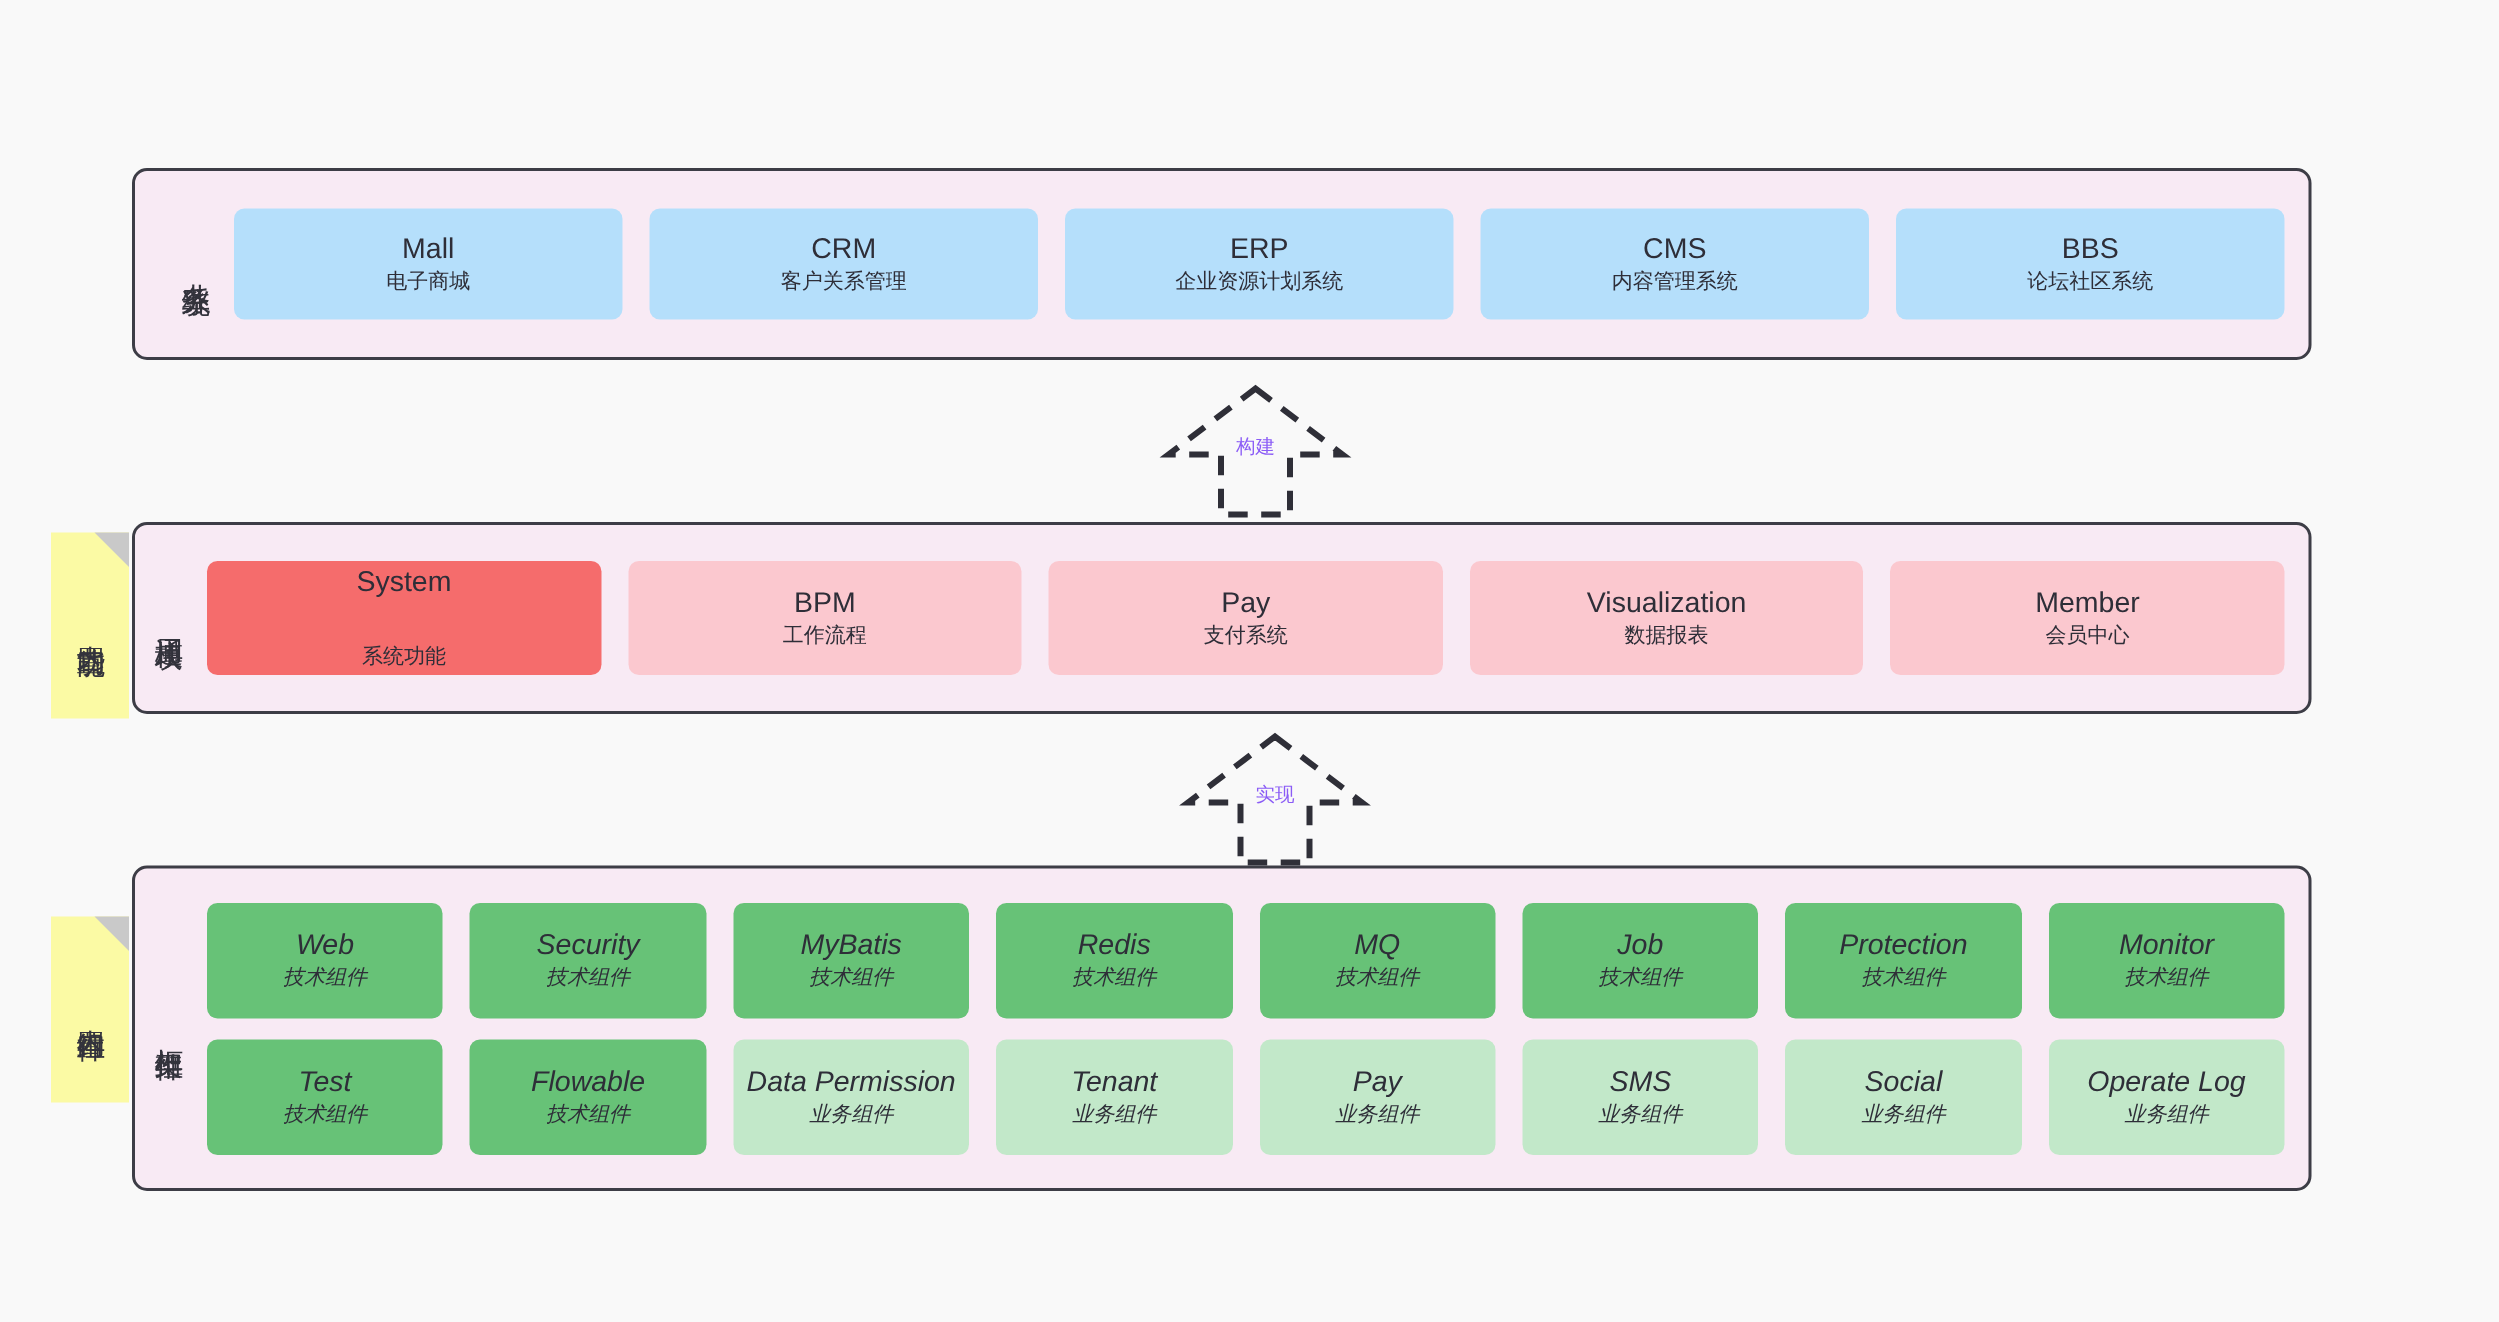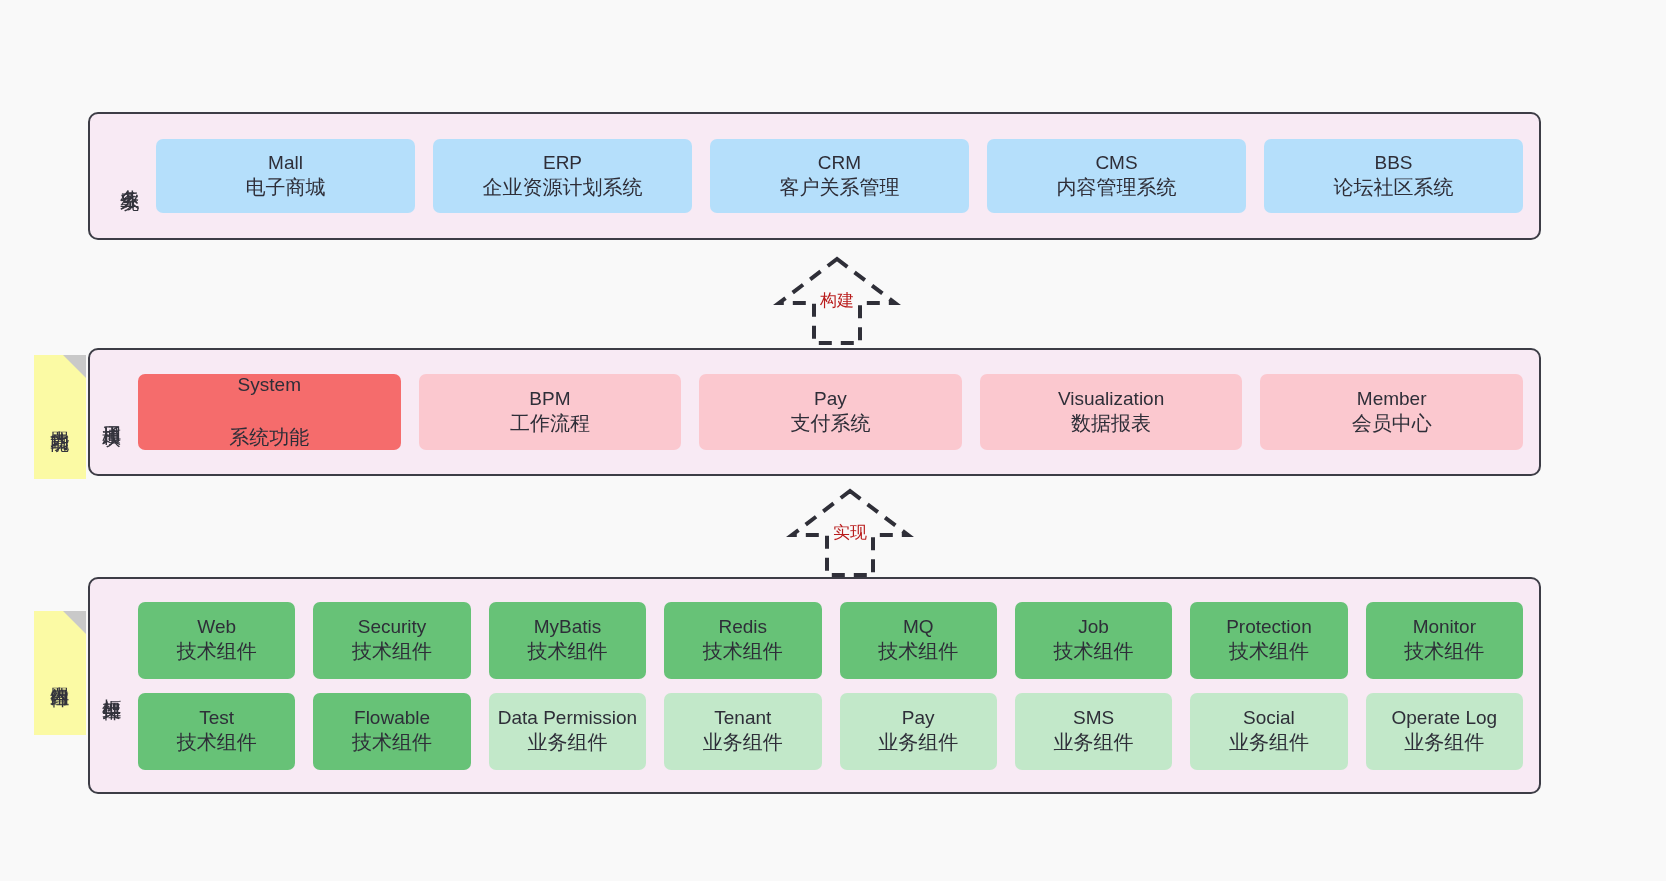--- a/index.html
+++ b/index.html
@@ -67,37 +67,37 @@
     flex-direction: column;
     align-items: center;
     justify-content: center;
     text-align: center;
     line-height: 1.28;
     padding: 4px 6px;
     color: #2e2e38;
     user-select: none;
   }
   .card .t1 { font-size: 19px; }
-  .card .t2 { font-size: 20px; }
+  .card .t2 { font-size: 14px; }
 
   
   .c-blue        { background: #b5dffb; }
   .c-red         { background: #f56c6c; gap: 28px; }
   .c-pink        { background: #fbc8cf; }
   .c-green       { background: #67c277; }
   .c-green-light { background: #c2e8c9; }
 
   
   #layer-business  { left: 88px;  top: 112px; width: 1453px; height: 128px; padding-left: 18px; }
   #layer-common    { left: 88px;  top: 348px; width: 1453px; height: 128px; }
   #layer-framework { left: 88px;  top: 577px; width: 1453px; height: 217px; }
 
   #layer-business .row  { height: 74px; }
   #layer-common .row    { height: 76px; }
-  #layer-framework .row { height: 77px; }
+  #layer-framework .row { height: 77px; font-style: italic; }
 
   
   .note {
     position: absolute;
     width: 52px;
     background: #fbfaa4;
     display: flex;
     align-items: center;
     justify-content: center;
     font-size: 19px;
@@ -121,22 +121,22 @@
 
   
   .connector {
     position: absolute;
     pointer-events: none;
   }
   .connector .conn-label {
     position: absolute;
     left: 50%;
     transform: translateX(-50%);
-    font-size: 17px;
-    color: #b91c1c;
+    font-size: 13px;
+    color: #8b5cf6;
     background: #f9f9f9;
     padding: 0 2px;
     white-space: nowrap;
     user-select: none;
   }
   #conn-build { left: 757px; top: 255px; width: 160px; height: 92px; }
   #conn-build .conn-label { top: 34px; }
   #conn-impl  { left: 770px; top: 487px; width: 160px; height: 92px; }
   #conn-impl .conn-label { top: 34px; }
 </style>
@@ -147,26 +147,26 @@
 
   <div class="layer" id="layer-business">
     <div class="layer-title">业务系统</div>
     <div class="layer-body">
       <div class="row">
         <div class="card c-blue">
           <span class="t1">Mall</span>
           <span class="t2">电子商城</span>
         </div>
         <div class="card c-blue">
+          <span class="t1">CRM</span>
+          <span class="t2">客户关系管理</span>
+        </div>
+        <div class="card c-blue">
           <span class="t1">ERP</span>
           <span class="t2">企业资源计划系统</span>
-        </div>
-        <div class="card c-blue">
-          <span class="t1">CRM</span>
-          <span class="t2">客户关系管理</span>
         </div>
         <div class="card c-blue">
           <span class="t1">CMS</span>
           <span class="t2">内容管理系统</span>
         </div>
         <div class="card c-blue">
           <span class="t1">BBS</span>
           <span class="t2">论坛社区系统</span>
         </div>
       </div>

